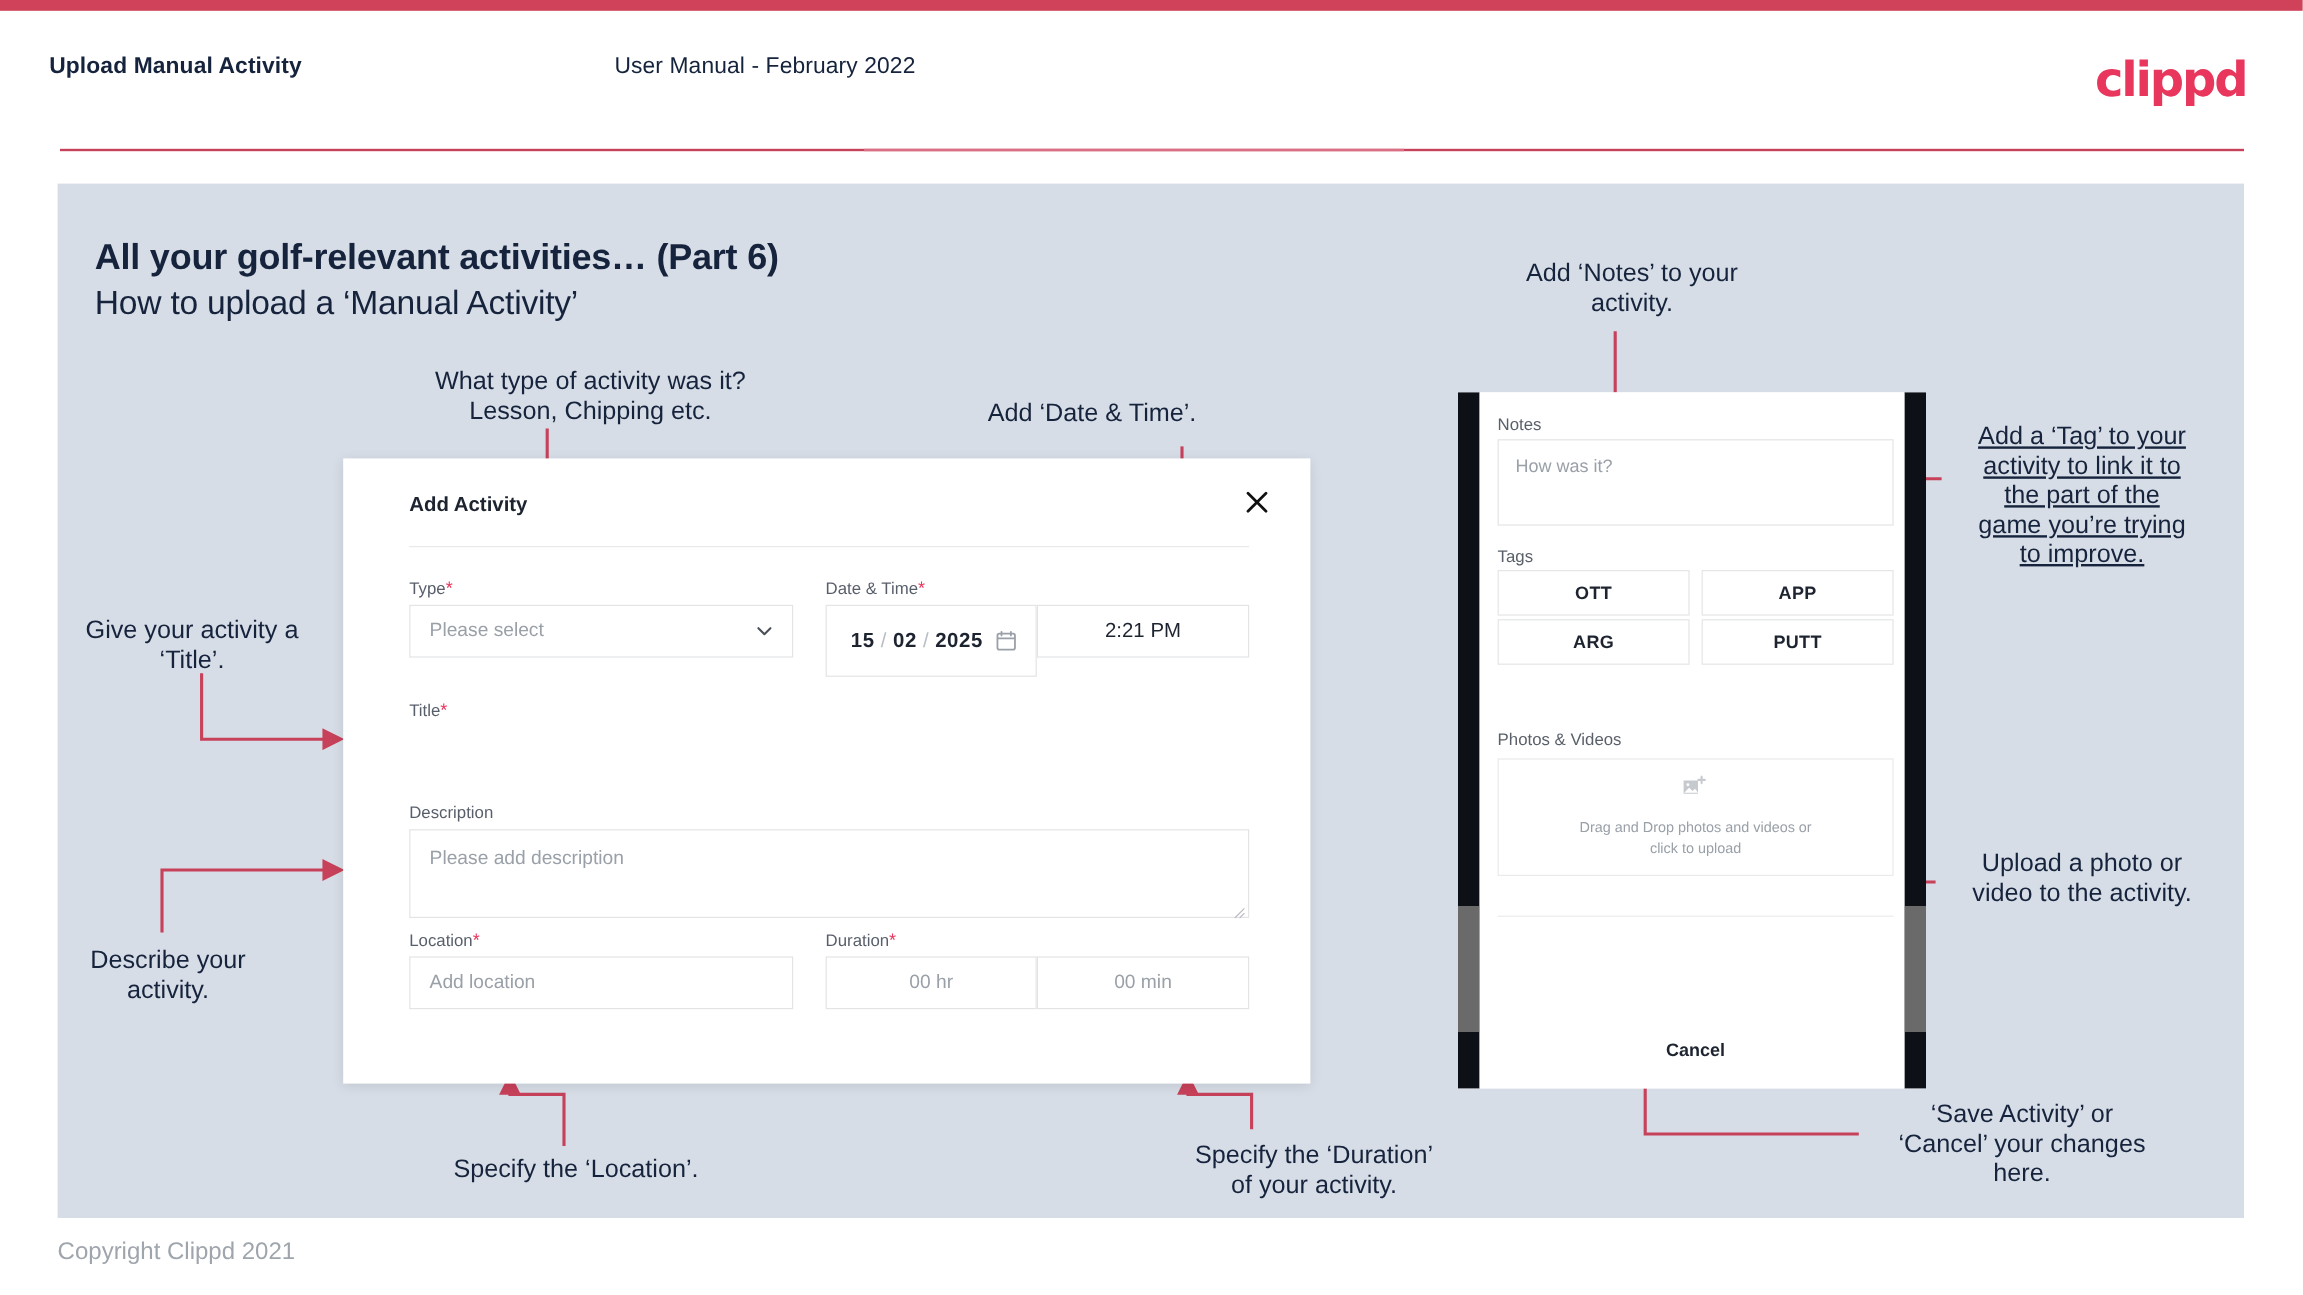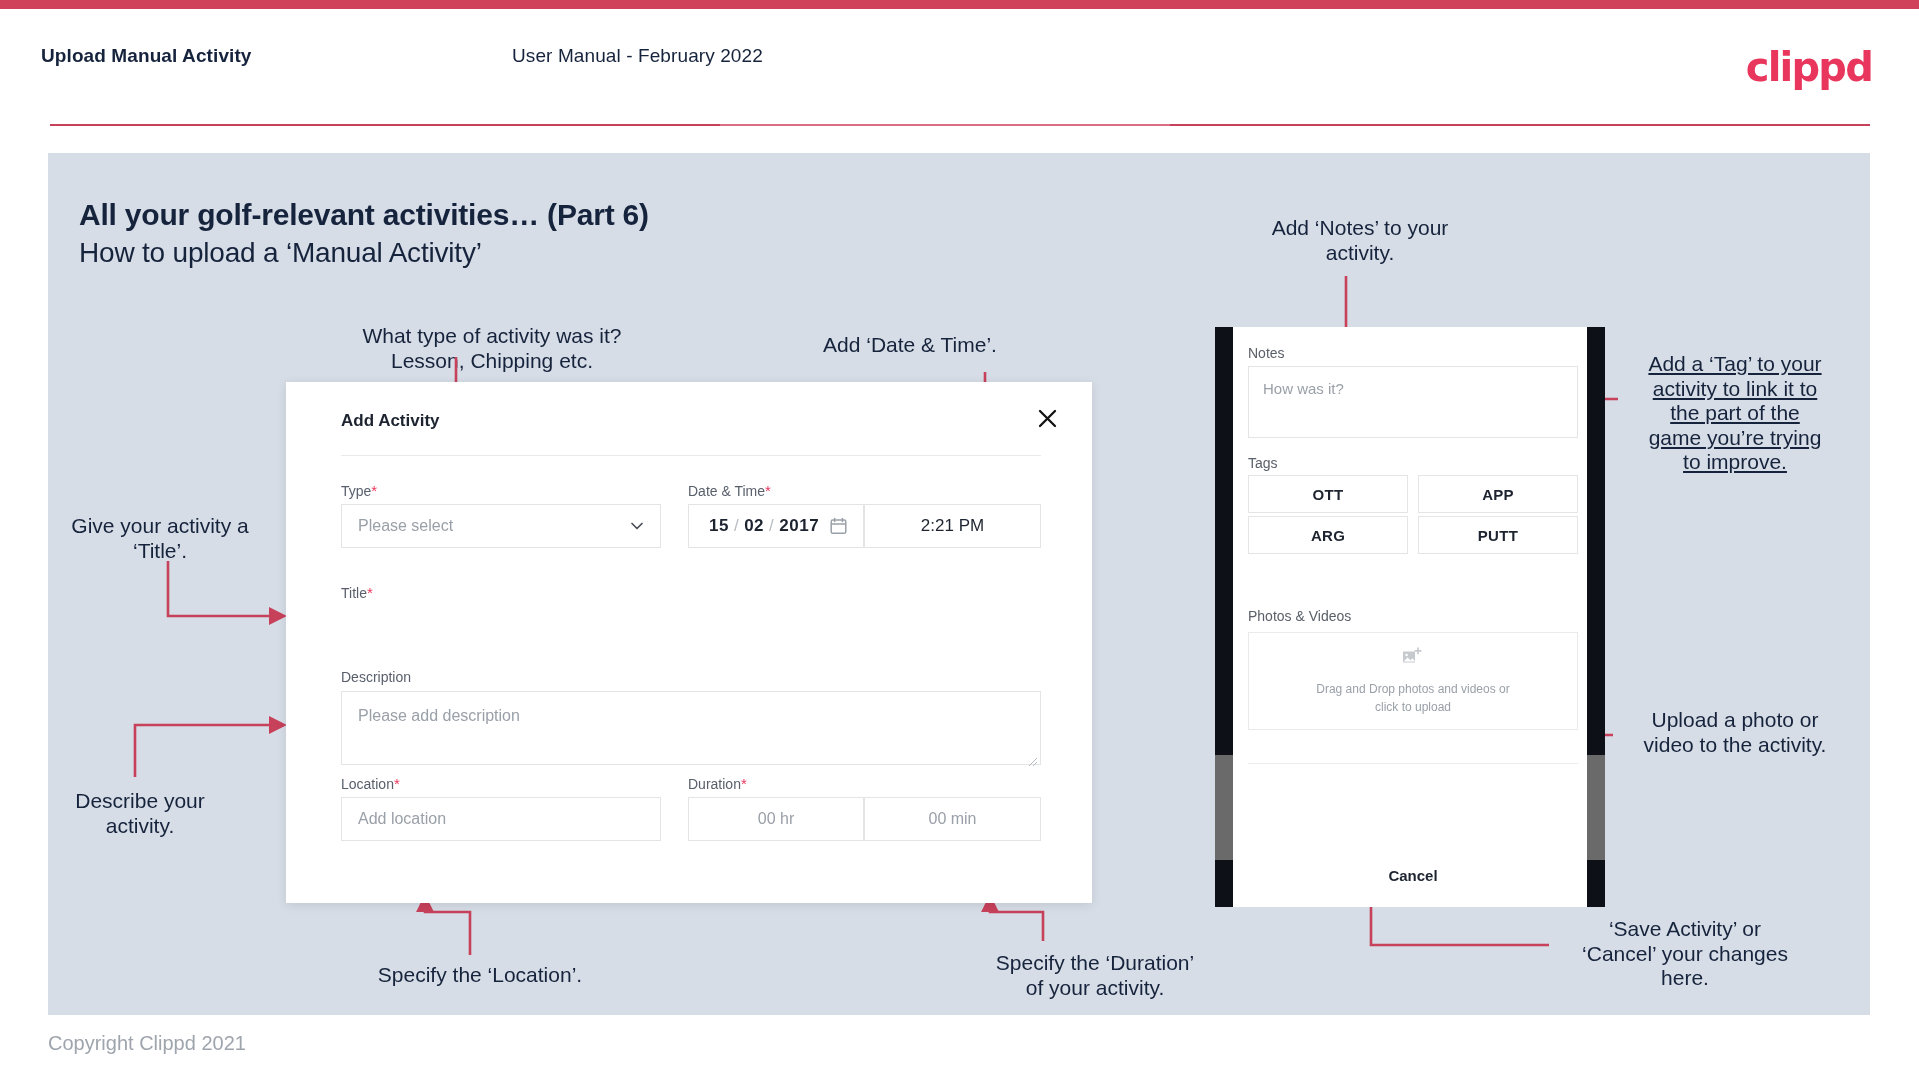--- a/index.html
+++ b/index.html
@@ -234,21 +234,21 @@
   <div class="hdr-sub">User Manual - February 2022</div>
   <div class="logo">clippd</div>
   <div class="hdr-rule"></div>
   <div class="hdr-rule2"></div>
 
   <div class="slide"></div>
 
   <div class="slide-h1">All your golf-relevant activities… (Part 6)</div>
   <div class="slide-h2">How to upload a ‘Manual Activity’</div>
 
-  <div class="anno" style="left:332px; top:306px; width:320px;margin-top:18px;">What type of activity was it?
+  <div class="anno" style="left:332px; top:306px; width:320px;">What type of activity was it?
 Lesson, Chipping etc.</div>
 
   <div class="anno" style="left:790px; top:333px; width:240px;">Add ‘Date &amp; Time’.</div>
 
   <div class="anno" style="left:1240px; top:216px; width:240px;">Add ‘Notes’ to your
 activity.</div>
 
   <div class="anno" style="left:1625px; top:352px; width:220px;text-decoration:underline;">Add a ‘Tag’ to your
 activity to link it to
 the part of the
@@ -321,26 +321,26 @@
       <span class="chev">
         <svg width="14" height="14" viewBox="0 0 14 14">
             <path d="M2 4.5 L7 9.5 L12 4.5" stroke="#4a4f58" stroke-width="1.7" fill="none" stroke-linecap="round" stroke-linejoin="round"></path>
           </svg>
       </span>
     </div>
 
     <div class="fld-label" style="left:402px; top:100px;">
       <span>Date &amp; Time</span><span class="req">*</span>
     </div>
-    <div class="inp" style="left:402px; top:122px; width:176px; height:44px; padding-left:20px;">
+    <div class="inp" style="left:402px; top:122px; width:176px; height:60px; padding-left:20px;">
       <span class="date-val">15</span>
       <span class="date-val date-sep">/</span>
       <span class="date-val">02</span>
       <span class="date-val date-sep">/</span>
-      <span class="date-val">2017</span>
+      <span class="date-val">2025</span>
       <span class="cal">
         <svg width="17" height="17" viewBox="0 0 17 17">
           <rect x="1.2" y="2.6" width="14.6" height="13.2" rx="1.6" stroke="#9aa0a8" stroke-width="1.5" fill="none"></rect>
           <path d="M1.2 6.4 H15.8" stroke="#9aa0a8" stroke-width="1.5"></path>
           <path d="M4.6 1 V4" stroke="#9aa0a8" stroke-width="1.5" stroke-linecap="round"></path>
           <path d="M12.4 1 V4" stroke="#9aa0a8" stroke-width="1.5" stroke-linecap="round"></path>
         </svg>
       </span>
     </div>
     <div class="inp center" style="left:578px; top:122px; width:177px; height:44px;">

